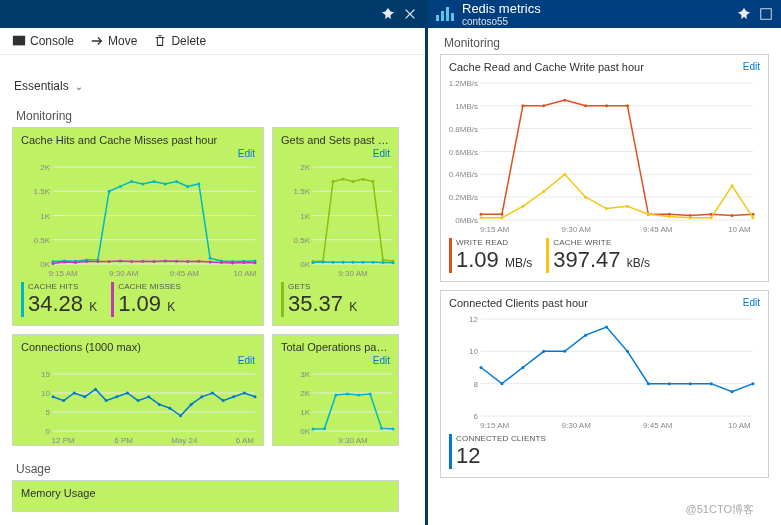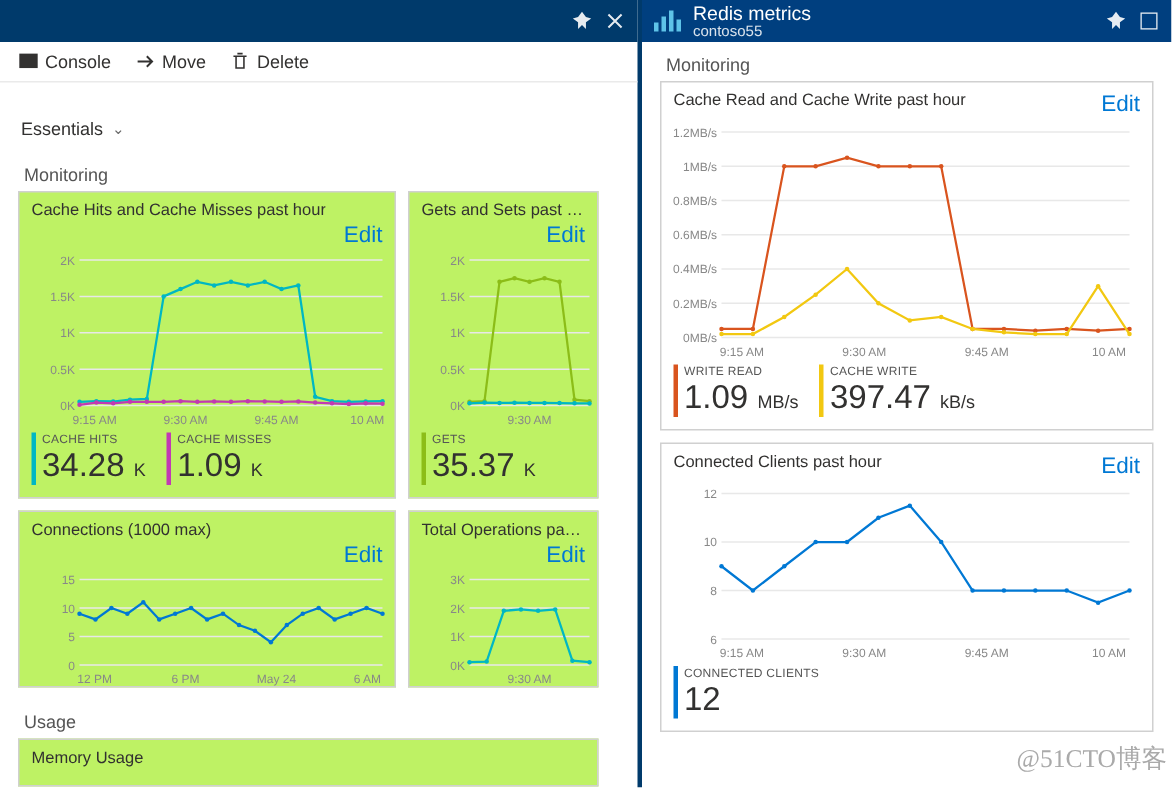--- a/index.html
+++ b/index.html
@@ -19,40 +19,40 @@
 .chev { font-size: 10px; color: #666; }
 .scroll-area { overflow-y: auto; flex: 1; padding: 0 4px 8px 12px; }
 .section-label { font-size: 12px; color: #555; padding: 8px 4px 4px; }
 .tiles-row { display: flex; gap: 8px; margin-bottom: 8px; }
 .tile { border: 1px solid #d0d0d0; background: #bef264; }
 .tile.large { width: 252px; }
 .tile.small { width: 127px; }
 .tile.full { width: 387px; }
 .tile-header { font-size: 11px; padding: 6px 8px 2px; display: flex; justify-content: space-between; }
 .tile-title { color: #323130; overflow: hidden; text-overflow: ellipsis; white-space: nowrap; }
-.edit-link { color: #0078d4; font-size: 15px; cursor: pointer; flex-shrink: 0; margin-left: 4px; }
+.edit-link { color: #0078d4; font-size: 10px; cursor: pointer; flex-shrink: 0; margin-left: 4px; }
 .chart { position: relative; padding: 4px 6px 0 6px; }
 .chart svg { display: block; }
 .metrics-row { display: flex; padding: 4px 8px 8px; gap: 14px; }
 .metric { border-left: 3px solid; padding-left: 4px; }
 .metric.teal { border-color: #00b7c3; }
 .metric.magenta { border-color: #c239b3; }
 .metric.green { border-color: #8cbd18; }
 .metric.orange { border-color: #d9541e; }
 .metric.yellow { border-color: #f2c811; }
 .metric.blue { border-color: #0078d4; }
 .metric-label { font-size: 8px; color: #555; letter-spacing: 0.2px; }
 .metric-value { font-size: 22px; font-weight: 300; color: #323130; }
 .metric-value .unit { font-size: 12px; font-weight: 400; }
 .right-scroll { overflow-y: auto; flex: 1; padding: 0 12px 8px; }
 .right-tile { border: 1px solid #d0d0d0; margin-bottom: 8px; }
 .redis-logo { display: flex; gap: 2px; align-items: flex-end; }
 .redis-logo span { width: 3px; background: #5ec3e8; }
 .grid-line { stroke: #e8e8e8; stroke-width: 1; }
-.watermark { position: fixed; right: 3px; bottom: 8px; font-size: 17px; color: #aaa; font-family: Liberation Serif, serif; }
+.watermark { position: fixed; right: 27px; bottom: 8px; font-size: 11px; color: #aaa; }
 </style>
 </head>
 <body>
 
 <div class="left-pane">
   <div class="blade-header dark">
     <svg class="hdr-icon" viewBox="0 0 16 16">
         <path d="M8 1l3 4 4 1-4 3v5l-3-3-3 3v-5L1 6l4-1z" fill="#fff"></path>
       </svg>
     <svg class="hdr-icon" viewBox="0 0 16 16">

